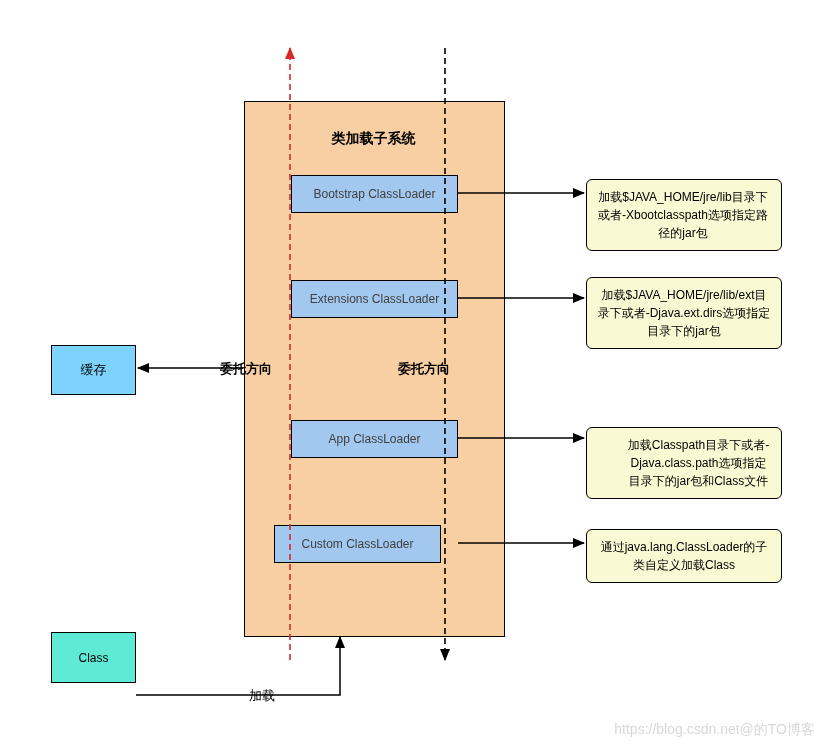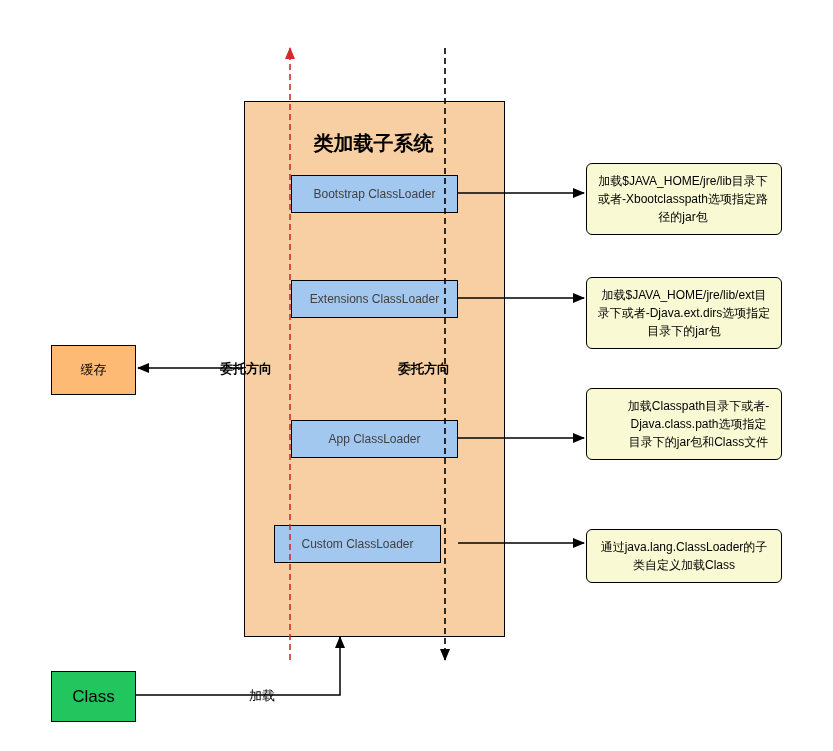--- a/index.html
+++ b/index.html
@@ -24,21 +24,21 @@
     height: 534px;
     background: #f8cfa3;
     border: 1.5px solid #000;
   }
   .main-title {
     position: absolute;
     left: 244px;
     top: 130px;
     width: 259px;
     text-align: center;
-    font-size: 20px;
+    font-size: 14px;
     font-weight: bold;
     color: #000;
   }
   .loader-box {
     position: absolute;
     width: 165px;
     height: 36px;
     background: #a3c8f0;
     border: 1.5px solid #000;
     display: flex;
@@ -60,39 +60,39 @@
     text-align: center;
     line-height: 1.5;
     box-sizing: border-box;
   }
   .cache-box {
     position: absolute;
     left: 51px;
     top: 345px;
     width: 83px;
     height: 48px;
-    background: #fdba74;
+    background: #7dd3fc;
     border: 1.5px solid #000;
     display: flex;
     align-items: center;
     justify-content: center;
     font-size: 13px;
   }
   .class-box {
     position: absolute;
     left: 51px;
-    top: 671px;
+    top: 632px;
     width: 83px;
     height: 49px;
-    background: #22c55e;
+    background: #5eead4;
     border: 1.5px solid #000;
     display: flex;
     align-items: center;
     justify-content: center;
-    font-size: 17px;
+    font-size: 12px;
   }
   .label {
     position: absolute;
     font-size: 13px;
     font-weight: bold;
     color: #000;
   }
   .load-label {
     position: absolute;
     font-size: 13px;
@@ -119,33 +119,34 @@
 <div class="canvas">
 
   <div class="main-container"></div>
   <div class="main-title">类加载子系统</div>
 
   <div class="loader-box" style="left:291px; top:175px;">Bootstrap ClassLoader</div>
   <div class="loader-box" style="left:291px; top:280px;">Extensions ClassLoader</div>
   <div class="loader-box" style="left:291px; top:420px;">App ClassLoader</div>
   <div class="loader-box" style="left:274px; top:525px;">Custom ClassLoader</div>
 
-  <div class="desc-box" style="left:586px; top:163px;padding-left:8px;">加载$JAVA_HOME/jre/lib目录下或者-Xbootclasspath选项指定路径的jar包</div>
+  <div class="desc-box" style="left:586px; top:179px;padding-left:8px;">加载$JAVA_HOME/jre/lib目录下或者-Xbootclasspath选项指定路径的jar包</div>
   <div class="desc-box" style="left:586px; top:277px;">加载$JAVA_HOME/jre/lib/ext目录下或者-Djava.ext.dirs选项指定目录下的jar包</div>
-  <div class="desc-box" style="left:586px; top:388px;padding-left:39px;">加载Classpath目录下或者-Djava.class.path选项指定目录下的jar包和Class文件</div>
+  <div class="desc-box" style="left:586px; top:427px;padding-left:39px;">加载Classpath目录下或者-Djava.class.path选项指定目录下的jar包和Class文件</div>
   <div class="desc-box" style="left:586px; top:521px;margin-top:8px;">通过java.lang.ClassLoader的子类自定义加载Class</div>
 
   <div class="cache-box">缓存</div>
 
   <div class="class-box">Class</div>
 
   <div class="label" style="left:220px; top:360px;">委托方向</div>
   <div class="label" style="left:398px; top:360px;">委托方向</div>
   <div class="load-label" style="left:249px; top:687px;">加载</div>
 
+  <div class="watermark">https://blog.csdn.net@的TO博客</div>
 
   <svg width="833" height="751">
     <defs>
       <marker id="arrow-black" markerWidth="12" markerHeight="10" refX="11" refY="5" orient="auto" markerUnits="userSpaceOnUse">
         <path d="M0,0 L12,5 L0,10 Z" fill="#000"></path>
       </marker>
       <marker id="arrow-red" markerWidth="12" markerHeight="10" refX="11" refY="5" orient="auto" markerUnits="userSpaceOnUse">
         <path d="M0,0 L12,5 L0,10 Z" fill="#d62a2a"></path>
       </marker>
     </defs>

